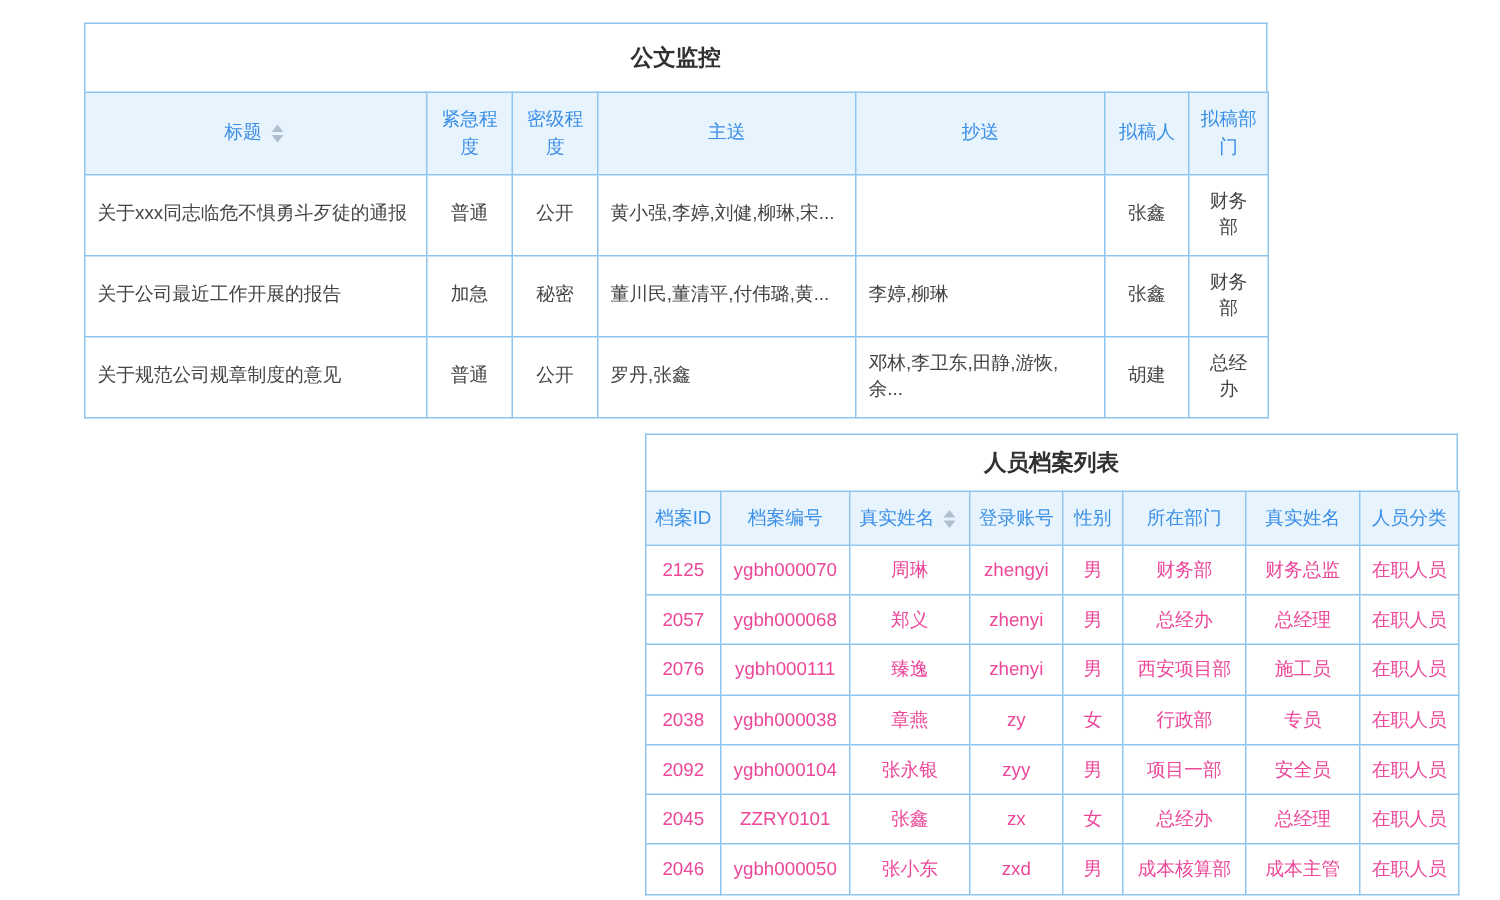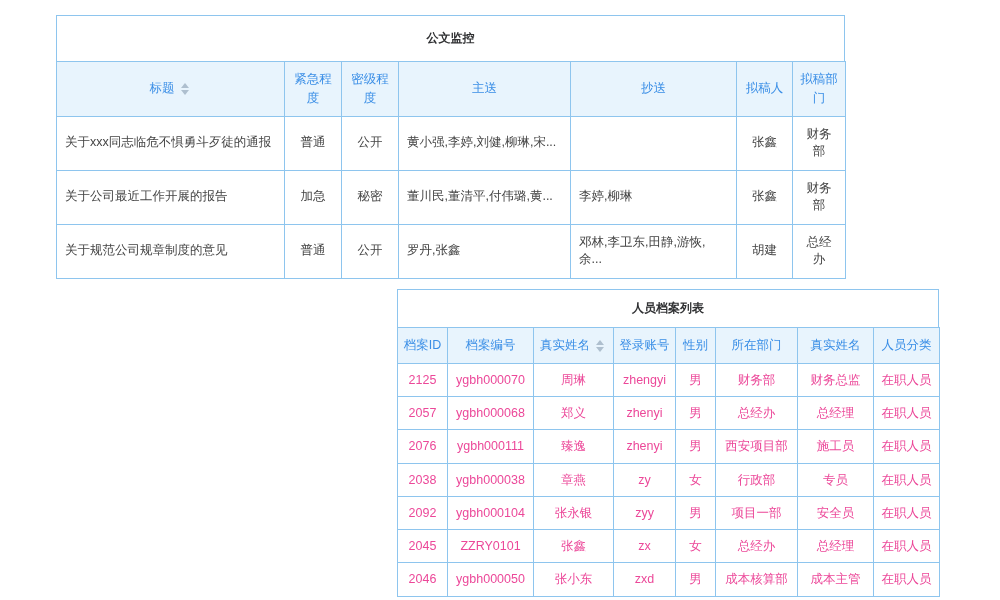--- a/index.html
+++ b/index.html
@@ -4,27 +4,27 @@
 <style>
   * { margin: 0; padding: 0; box-sizing: border-box; }
   html, body { width: 1000px; height: 600px; background: #ffffff; overflow: hidden; }
   body { font-family: "Liberation Sans", "DejaVu Sans", sans-serif; color: #333; }
 
   .canvas { position: relative; width: 1000px; height: 600px; background: #fff; }
 
   .panel { position: absolute; background: #fff; }
   .panel-title {
     border: 1px solid #8ec5ee; border-bottom: none;
-    text-align: center; font-weight: bold; font-size: 12px; color: #303133;
+    text-align: center; font-weight: bold; font-size: 15px; color: #303133;
     background: #fff;
     display: flex; align-items: center; justify-content: center;
   }
   .doc-panel { left: 56px; top: 15px; width: 789px; }
   .doc-panel .panel-title { height: 46px; }
-  .person-panel { left: 397px; top: 289px; width: 542px; }
+  .person-panel { left: 430px; top: 289px; width: 542px; }
   .person-panel .panel-title { height: 38px; }
 
   table { border-collapse: collapse; table-layout: fixed; width: 100%; background: #fff; }
   th, td { border: 1px solid #8ec5ee; font-size: 12.5px; text-align: center; word-break: break-all; }
   thead th {
     background: #e8f4fd; color: #3a8ee6; font-weight: 500;
     padding: 8px 4px; line-height: 1.5;
   }
   .doc-panel td { padding: 9px 8px; line-height: 1.4; color: #444; height: 34px; }
   .person-panel td { padding: 8px 4px; line-height: 1.3; color: #ec4899; height: 31px; }

